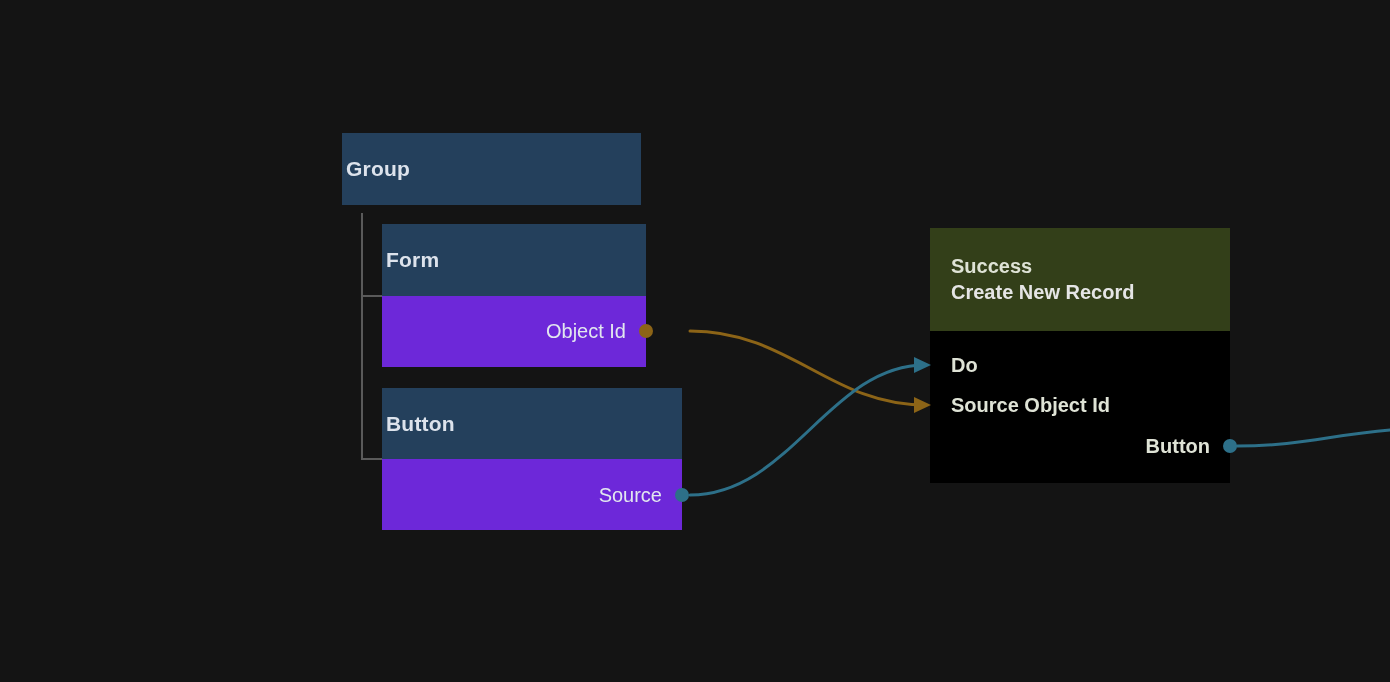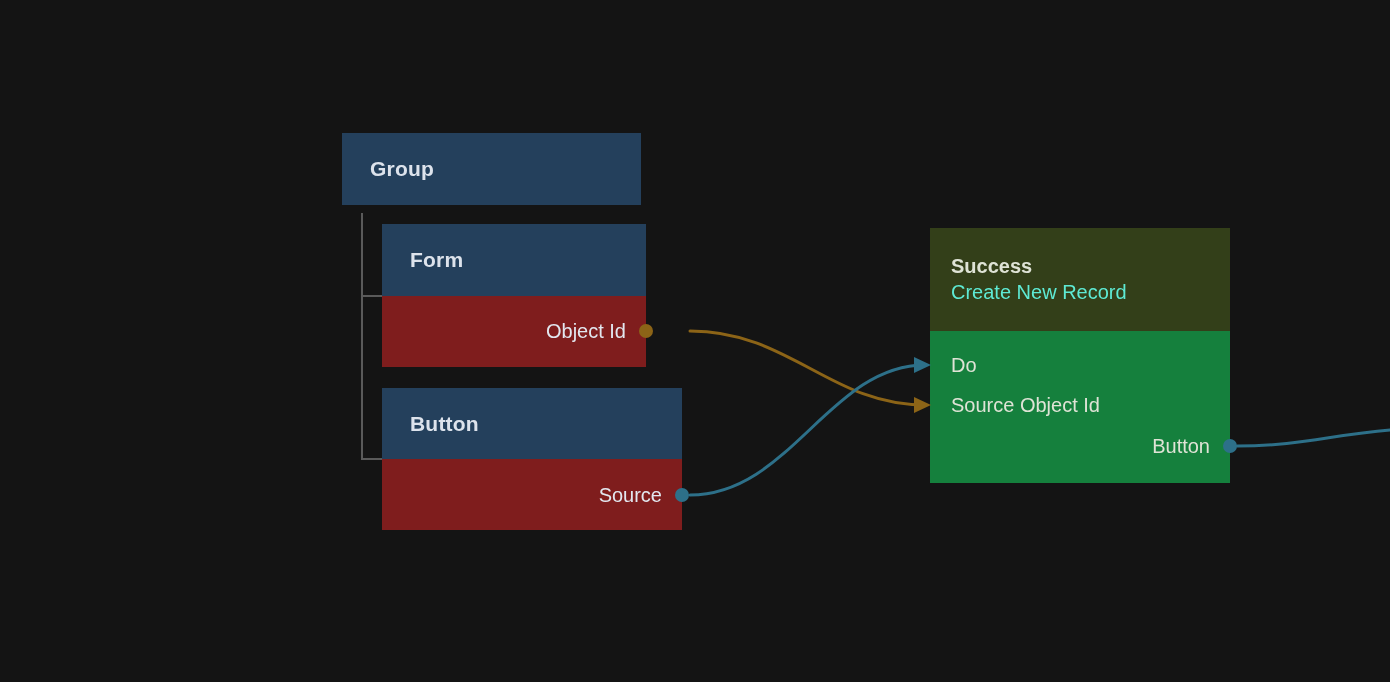--- a/index.html
+++ b/index.html
@@ -49,51 +49,52 @@
 
   .node-body {
     box-sizing: border-box;
     width: 100%;
     position: relative;
   }
 
   
   .node-blue .node-header {
     background: #24405c;
-    padding: 0 28px;
+    padding: 0 4px;
   }
   .node-blue .node-body {
-    background: #7f1d1d;
+    background: #6d28d9;
   }
   .node-blue .node-title {
     color: #dde3ec;
     font-size: 21px;
     font-weight: bold;
     letter-spacing: .2px;
     line-height: 1.1;
   }
 
   
   .node-green .node-header {
     background: #333f19;
     padding: 0 21px;
   }
   .node-green .node-body {
-    background: #15803d;
+    background: #000000;
+    font-weight: bold;
   }
   .node-green .node-title {
     color: #dfe3d6;
     font-size: 20px;
     font-weight: bold;
     line-height: 1.28;
   }
   .node-green .node-subtitle {
-    color: #5eead4;
+    color: #e5e5e5;
     font-size: 20px;
-    font-weight: normal;
+    font-weight: bold;
     line-height: 1.28;
   }
 
   
   .port-row {
     position: absolute;
     display: flex;
     align-items: center;
     height: 24px;
     white-space: nowrap;

